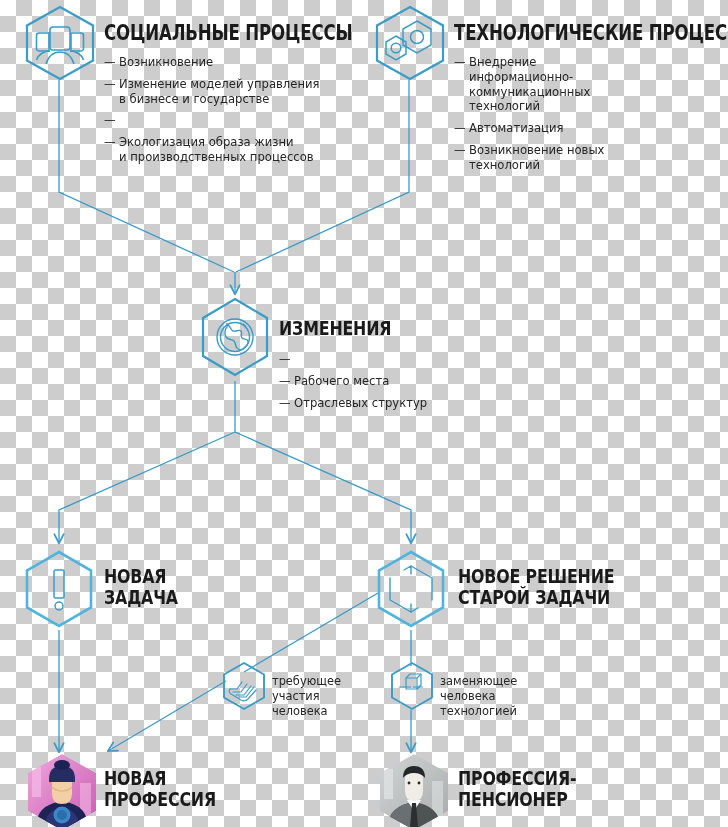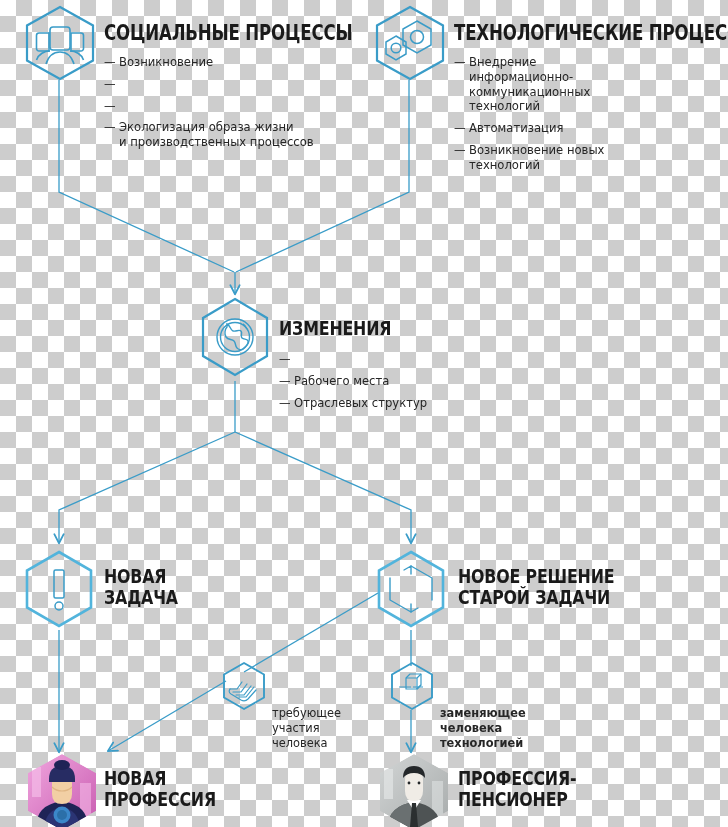--- a/index.html
+++ b/index.html
@@ -40,21 +40,20 @@
   }
   .bullet{display:flex;margin-bottom:7px;}
   .dash{width:15px;flex:0 0 15px;color:#262626;}
   .btxt{white-space:pre-line;}
   .smalllabel{
     position:absolute;
     font-size:11.4px;
     color:#262626;
     line-height:1.3;
     white-space:pre-line;
-    margin-top:32px;
   }
 </style>
 </head>
 <body>
 
 <div class="stage">
 
   <svg class="links" viewBox="0 0 728 827">
     <defs>
       <marker id="arw" markerWidth="9" markerHeight="9" refX="7.4" refY="4.5" orient="auto">
@@ -99,20 +98,22 @@
     </svg>
   </div>
   <div class="node title t-big" style="left:104px;top:23px;">СОЦИАЛЬНЫЕ ПРОЦЕССЫ</div>
   <div class="bullets" style="left:104px;top:55px;width:238px;">
     <div class="bullet">
         <span class="dash">—</span>
         <span class="btxt">Возникновение</span>
       </div>
     <div class="bullet">
         <span class="dash">—</span>
+        <span class="btxt">Изменение моделей управления
+в бизнесе и государстве</span>
       </div>
     <div class="bullet">
         <span class="dash">—</span>
       </div>
     <div class="bullet">
         <span class="dash">—</span>
         <span class="btxt">Экологизация образа жизни
 и производственных процессов</span>
       </div>
   </div>
@@ -217,21 +218,21 @@
     <svg width="50" height="52" viewBox="0 0 50 52">
       <polygon points="25,2 45,13.5 45,36.5 25,48 5,36.5 5,13.5" fill="none" stroke="#3a9cc8" stroke-width="1.9"></polygon>
       <g fill="none" stroke="#3a9cc8" stroke-width="1.2" stroke-linejoin="round">
         <path d="M19,17 h11 v11 h-11 z"></path>
         <path d="M19,17 l4,-4 h11 v11 l-4,4"></path>
         <path d="M30,17 l4,-4 M30,28 l4,-4"></path>
         <path d="M12,26 h12 M26,26 h10"></path>
       </g>
     </svg>
   </div>
-  <div class="smalllabel" style="left:440px;top:674px;width:84px;font-weight:bold;">заменяющее
+  <div class="smalllabel" style="left:440px;top:674px;width:84px;">заменяющее
 человека
 технологией</div>
 
   <div class="hexwrap" style="left:22px;top:753px;">
     <svg width="80" height="74" viewBox="0 0 80 74">
       <defs>
         <linearGradient id="pinkg" x1="0" y1="0" x2="1" y2="1">
           <stop offset="0%" stop-color="#f0a6de"></stop>
           <stop offset="100%" stop-color="#c85bb0"></stop>
         </linearGradient>

